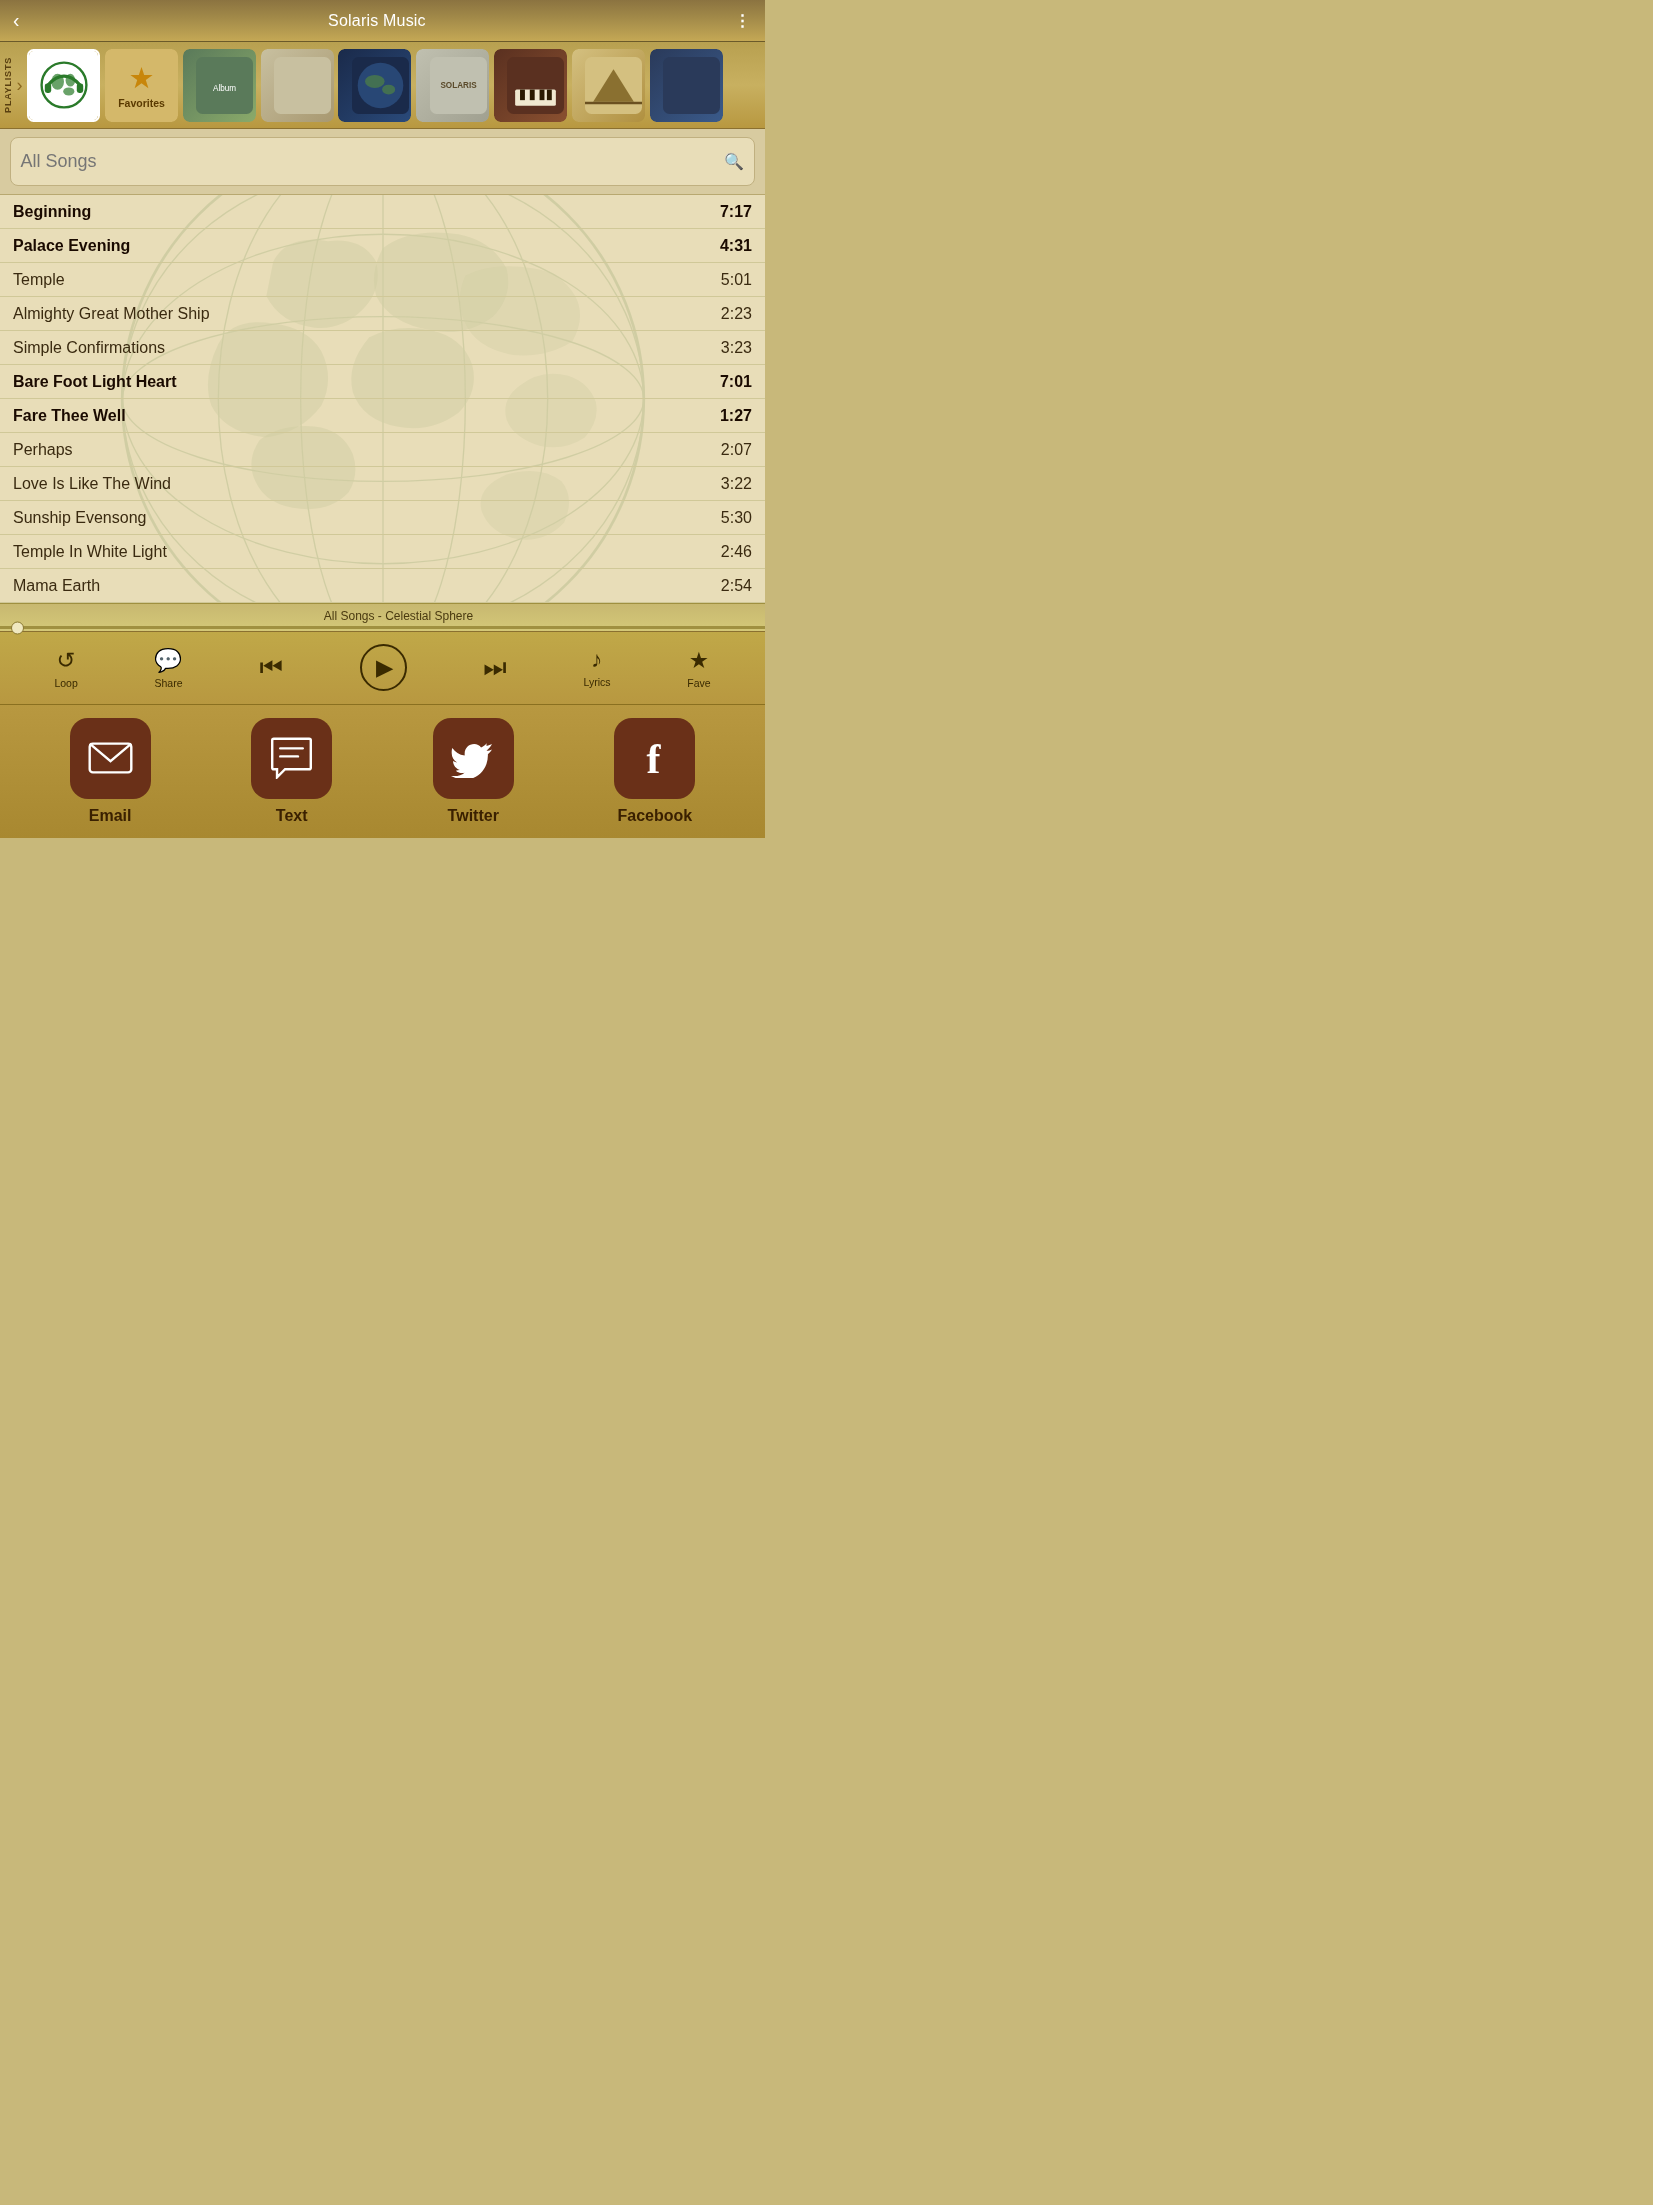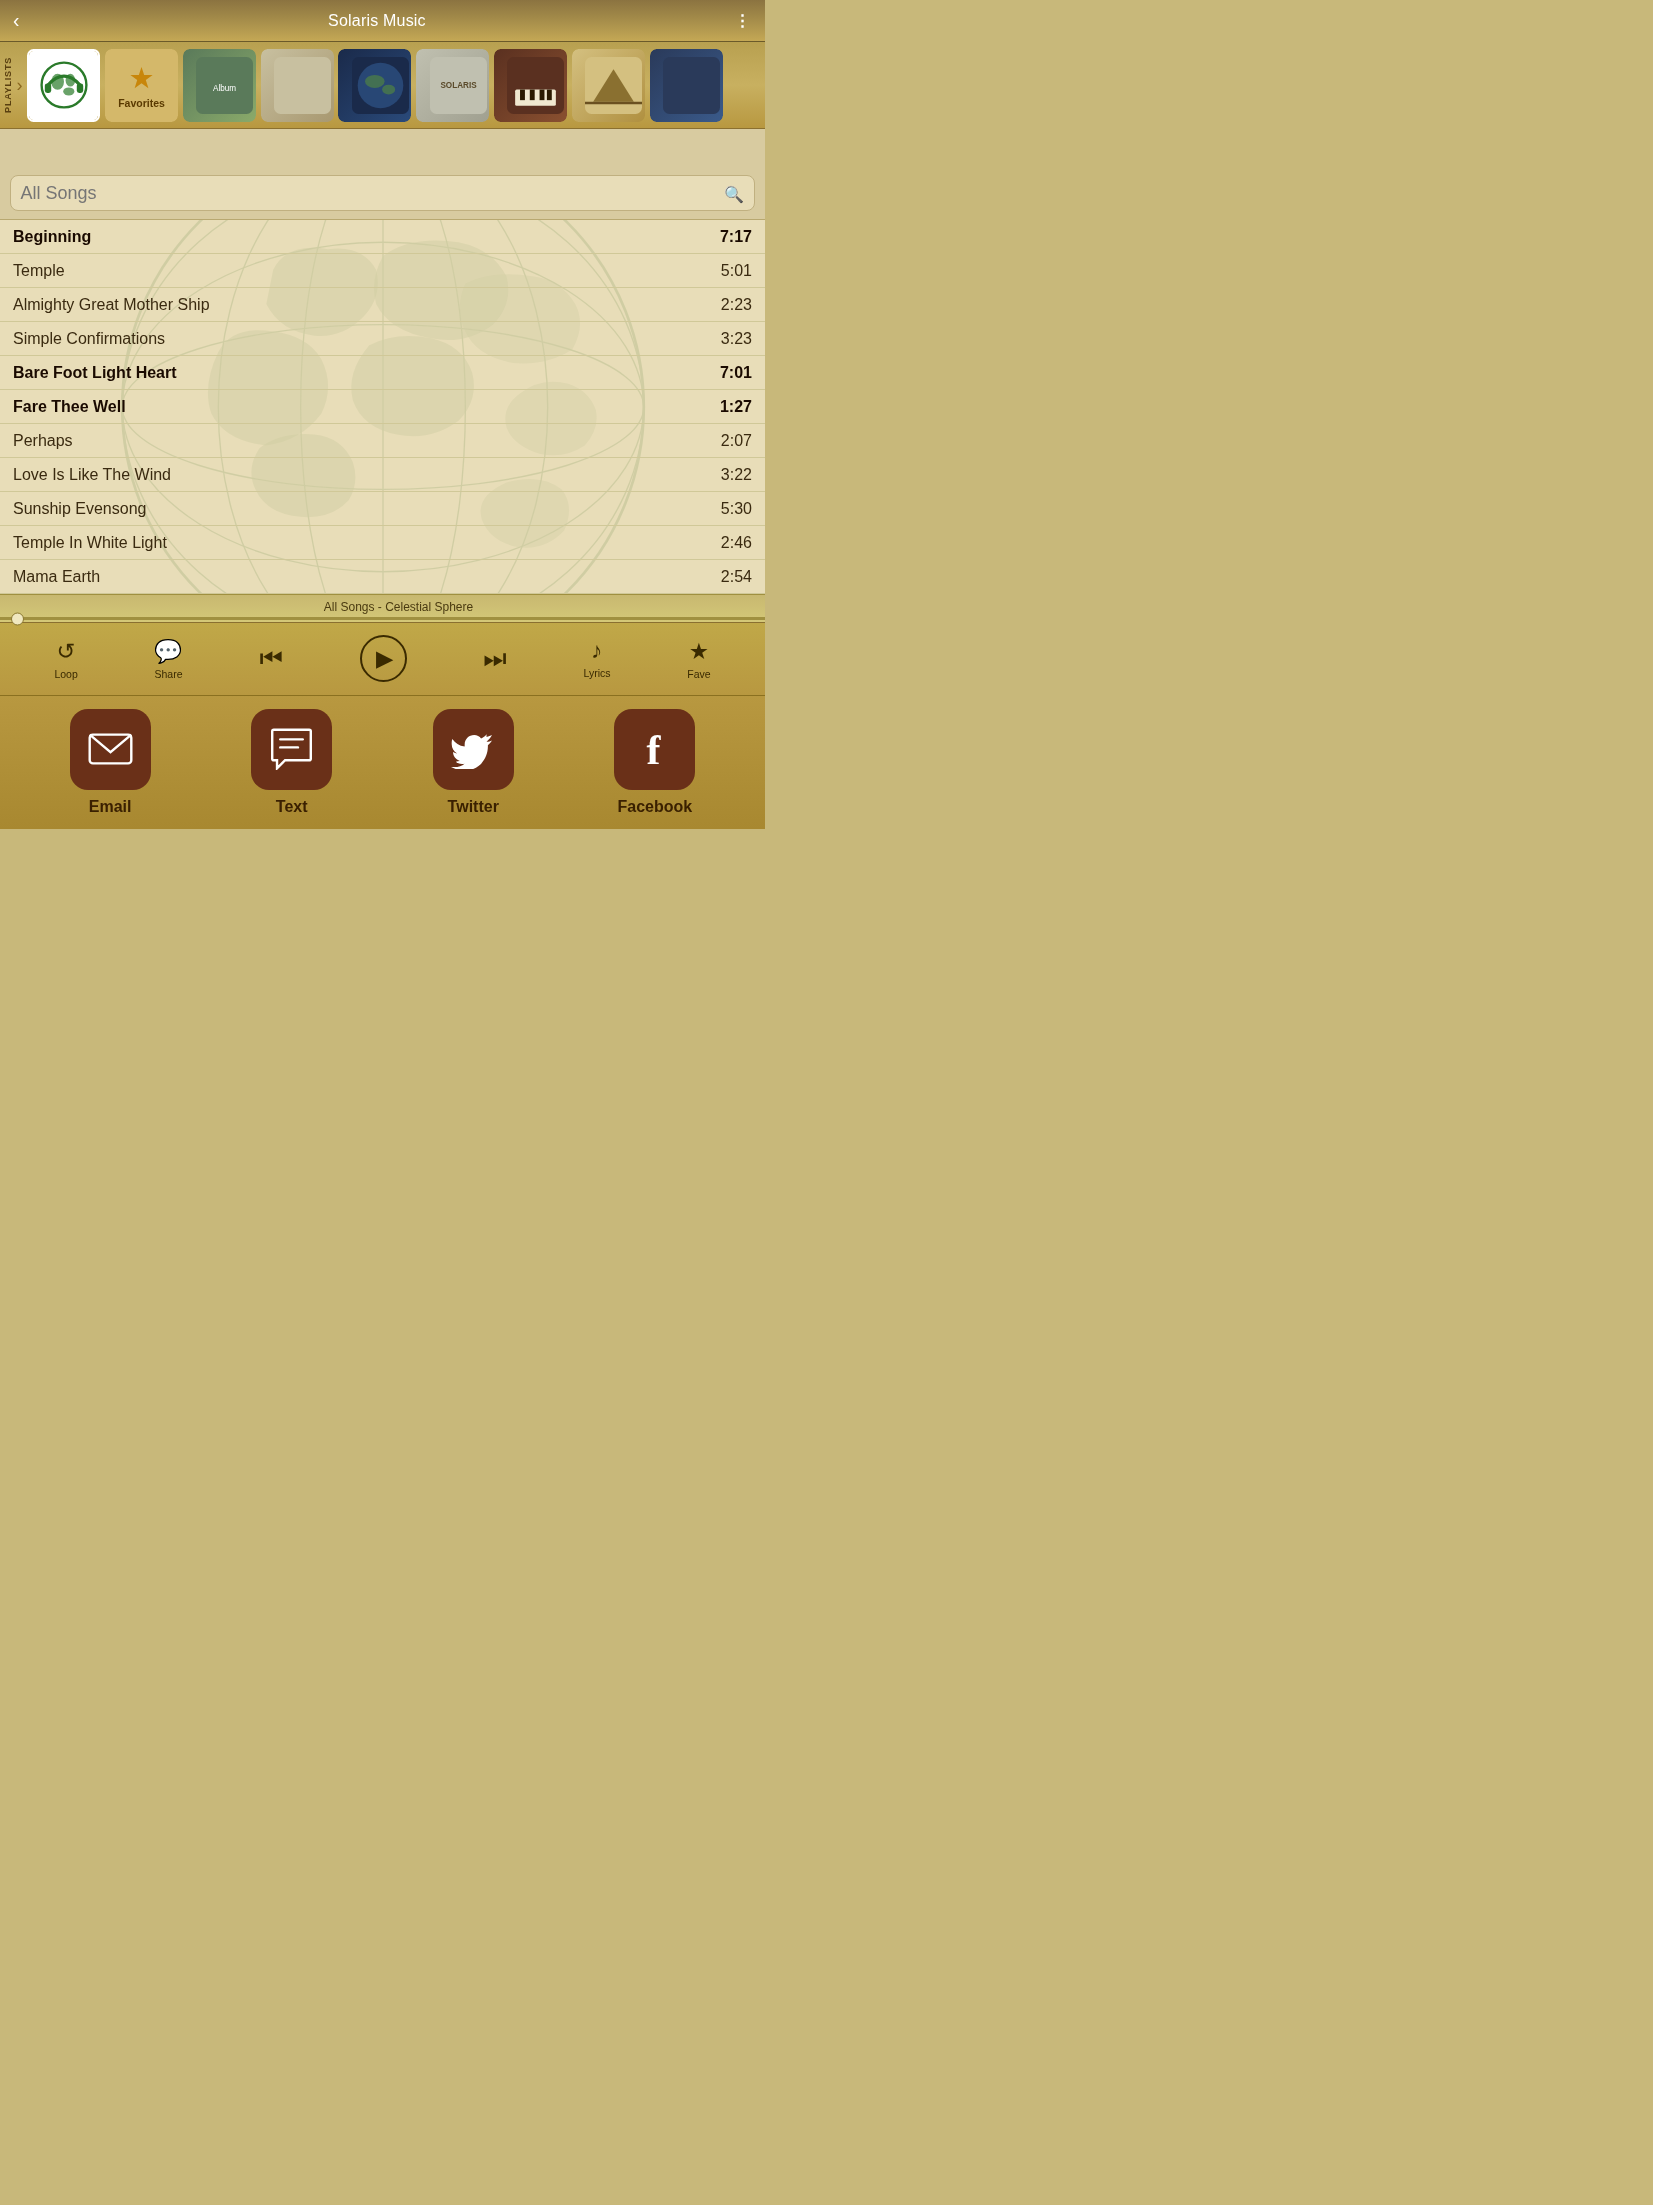--- a/index.html
+++ b/index.html
@@ -134,27 +134,26 @@
     .album-9 { background: linear-gradient(135deg, #2a3a5a, #3a5a8a); }
 
     
     .search-bar-container {
       background: #d8cba0;
       padding: 8px 9.7px;
       border-bottom: 0.8px solid #b8a870;
     }
     .search-bar {
       display: flex;
-      align-items: flex-end;
+      align-items: center;
       background: #e8ddb8;
       border-radius: 8px;
       border: 0.8px solid #c0b080;
       padding: 6.5px 9.7px;
-      height: 36px;
-      margin-top: 38px;
+      height: 49px;
     }
     .search-input {
       flex: 1;
       border: none;
       background: transparent;
       font-size: 18px;
       color: #888;
       outline: none;
     }
     .search-icon-btn {
@@ -454,20 +453,24 @@
 
     <path d="M290,255 Q315,248 330,260 Q340,272 332,290 Q318,305 298,302 Q278,298 272,282 Q267,265 290,255 Z" fill="#6a8a4a" opacity="0.4"></path>
   </svg>
 
   <ul class="song-list" id="song-list">
   <li class="song-item">
       <span class="song-name bold">Beginning</span>
       <span class="song-duration bold">7:17</span>
     </li>
       <li class="song-item">
+      <span class="song-name bold">Palace Evening</span>
+      <span class="song-duration bold">4:31</span>
+    </li>
+      <li class="song-item">
       <span class="song-name">Temple</span>
       <span class="song-duration">5:01</span>
     </li>
       <li class="song-item">
       <span class="song-name">Almighty Great Mother Ship</span>
       <span class="song-duration">2:23</span>
     </li>
       <li class="song-item">
       <span class="song-name">Simple Confirmations</span>
       <span class="song-duration">3:23</span>

